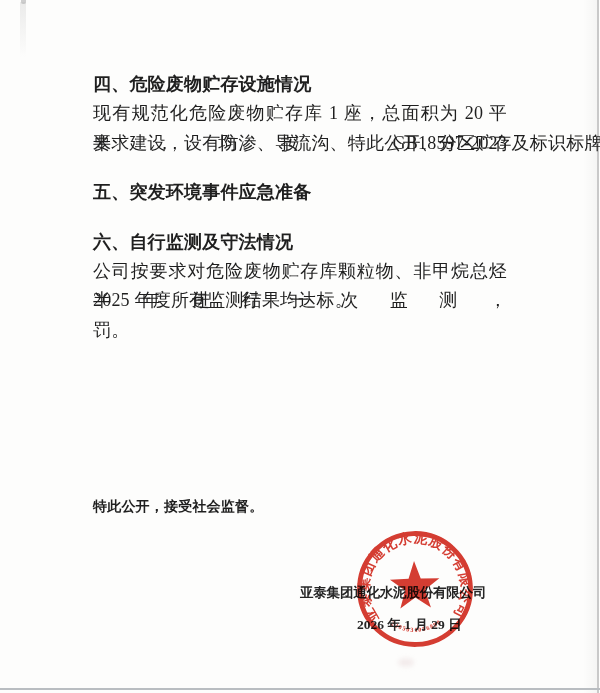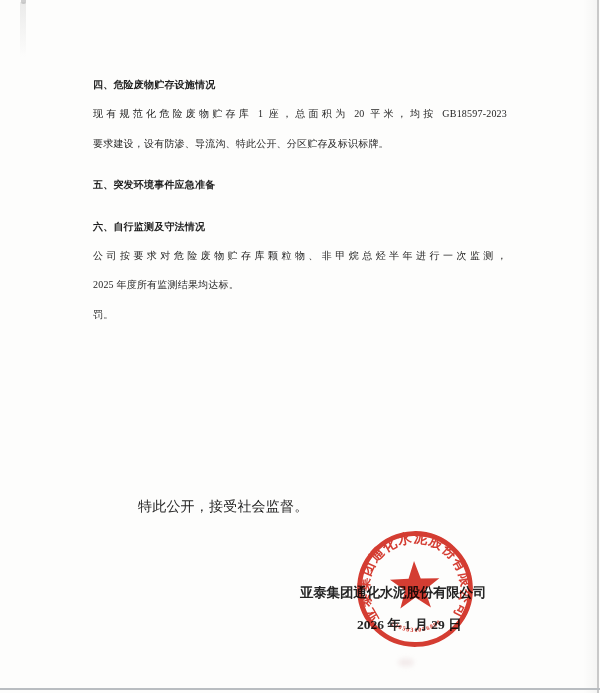--- a/index.html
+++ b/index.html
@@ -11,26 +11,26 @@
   }
   
   .edge-right{position:absolute;top:0;right:1px;width:2px;height:100%;background:#c9c9c9;}
   .edge-right-shade{position:absolute;top:0;right:3px;width:14px;height:100%;background:linear-gradient(to right,rgba(0,0,0,0),rgba(0,0,0,0.03));}
   .edge-bottom{position:absolute;left:0;bottom:3px;width:100%;height:2px;background:#b9bdc1;}
   .corner-tick{position:absolute;left:21px;top:0;width:5px;height:4px;background:#c2c2c2;border-radius:0 0 2px 2px;opacity:.8;}
   .corner-streak{position:absolute;left:20px;top:2px;width:6px;height:55px;background:linear-gradient(to bottom,rgba(180,180,180,.25),rgba(180,180,180,0));}
 
   
   .lines{position:absolute;left:93px;top:70px;width:414px;}
-  .line{font-size:10px;line-height:29.4px;height:29.4px;white-space:nowrap;font-weight:500;letter-spacing:.2px;}
-  .line.heading{font-weight:700;margin-top:12px;}
+  .line{font-size:18px;line-height:29.4px;height:29.4px;white-space:nowrap;font-weight:500;letter-spacing:.2px;}
+  .line.heading{font-weight:700;margin-top:20px;}
   .lines .line.heading:first-child{margin-top:0;}
   .line.fill{white-space:normal;text-align:justify;text-align-last:justify;}
 
-  .closing{position:absolute;left:93px;top:492px;font-size:14px;line-height:29.4px;font-weight:400;letter-spacing:.2px;margin-left:45px;}
+  .closing{position:absolute;left:93px;top:492px;font-size:14px;line-height:29.4px;font-weight:700;letter-spacing:.2px;}
 
   
   .sig-company{position:absolute;left:300px;top:584px;font-size:13.5px;font-weight:600;color:#262626;letter-spacing:-.2px;}
   .sig-date{position:absolute;left:357px;top:616px;font-size:13.5px;font-weight:600;color:#262626;}
 
   
   .seal{position:absolute;left:353px;top:527px;width:124px;height:124px;
         mix-blend-mode:multiply;opacity:.9;transform:rotate(-2deg);}
   .seal text{font-family:"Liberation Serif","DejaVu Serif",serif;font-weight:bold;}
   .smudge{position:absolute;left:398px;top:658px;width:16px;height:9px;background:#f3ecec;border-radius:50%;filter:blur(2px);}

